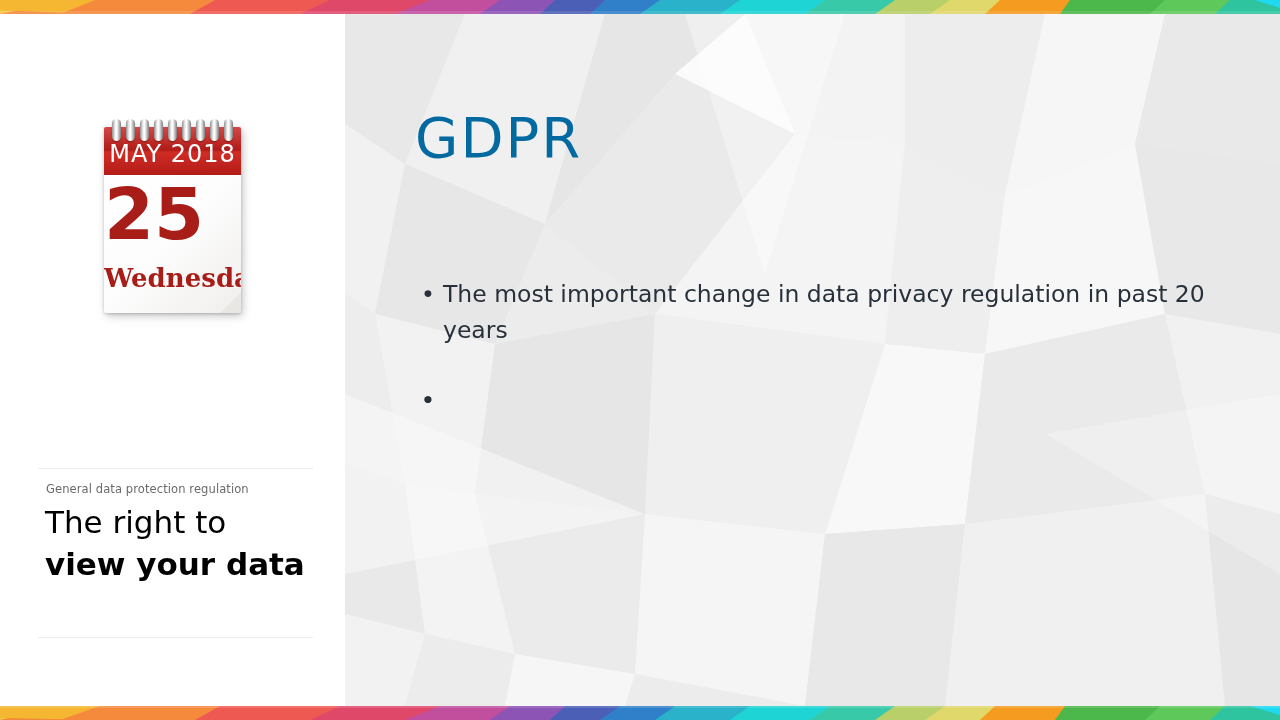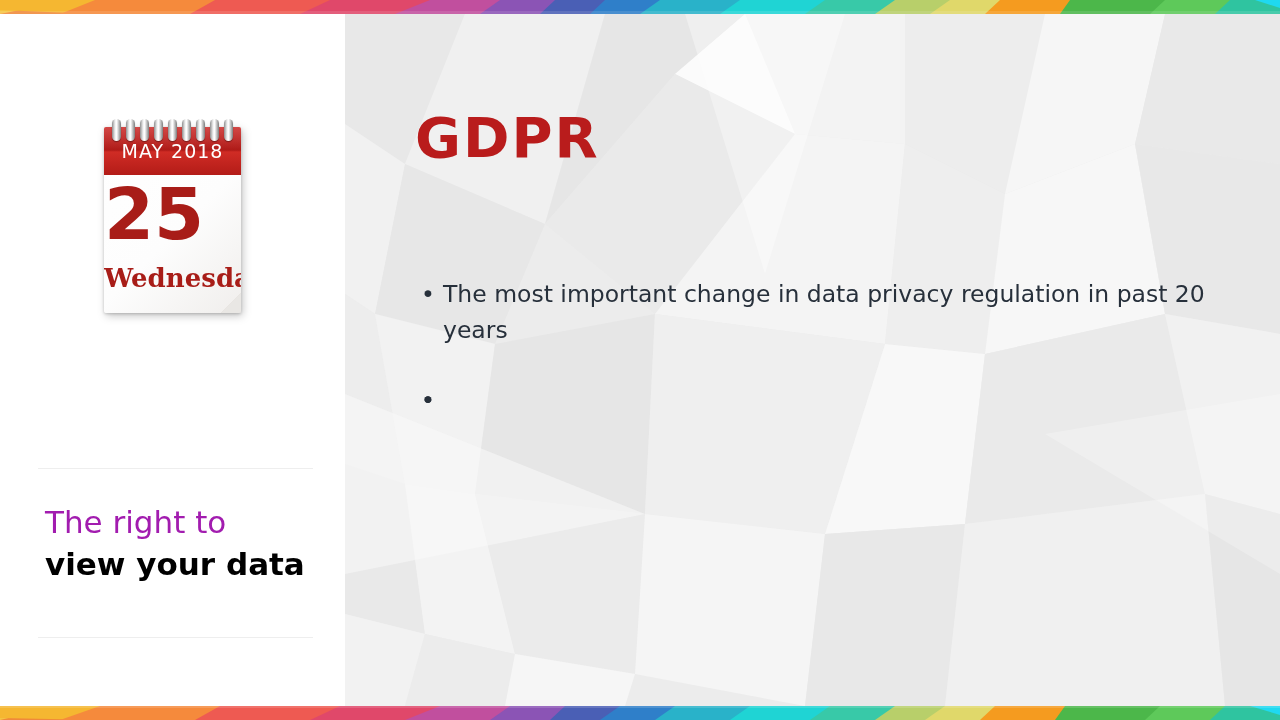--- a/index.html
+++ b/index.html
@@ -25,21 +25,21 @@
   .cal-body { position:absolute; left:0; top:0; width:137px; height:186px;
               background:linear-gradient(135deg,#ffffff 0%,#fdfdfd 55%,#f0eeec 100%);
               border-radius:2px; overflow:hidden;
               box-shadow:0 1px 3px rgba(0,0,0,0.18); }
   .cal-head { position:absolute; left:0; top:0; width:137px; height:48px;
               background:linear-gradient(180deg,#c9211e 0%,#ae1916 48%,#d02c25 52%,#b31c18 100%);
               overflow:hidden; }
   .cal-head-gloss { position:absolute; left:0; top:0; width:137px; height:24px;
               background:linear-gradient(180deg,rgba(255,255,255,0.18),rgba(255,255,255,0)); }
   .cal-month { position:absolute; left:0; top:13px; width:137px; text-align:center;
-               color:#ffffff; font-size:19px; letter-spacing:1px; font-weight:400;
+               color:#ffffff; font-size:24px; letter-spacing:1px; font-weight:400;
                font-family:"DejaVu Sans", sans-serif; }
   .rings { position:absolute; left:0; top:-8px; width:137px; height:26px; }
   .ring { position:absolute; top:0; width:9px; height:22px; border-radius:5px;
           background:linear-gradient(90deg,#8e8e8e 0%,#f2f2f2 35%,#ffffff 52%,#b8b8b8 78%,#7d7d7d 100%);
           box-shadow:0 1px 1px rgba(0,0,0,0.35); }
   .cal-day { position:absolute; left:0; top:48px; width:137px; text-align:left;
              color:#a81d18; font-size:72px; line-height:78px; font-weight:700;
              font-family:"DejaVu Sans", sans-serif; }
   .cal-weekday { position:absolute; left:0; top:136px; width:137px; text-align:center;
              color:#a81d18; font-size:26px; font-weight:700;
@@ -51,33 +51,33 @@
 
   
   .rule { position:absolute; left:38px; width:275px; height:1px; background:#eeeeee; }
   #rule-top { top:454px; }
   #rule-bottom { top:623px; }
 
   #quote-kicker { position:absolute; left:46px; top:468px; width:270px;
                   font-size:11.5px; color:#6a6a6a; letter-spacing:0.1px;
                   font-family:"DejaVu Sans", sans-serif; }
   #quote-line1 { position:absolute; left:45px; top:488px; width:280px;
-                 font-size:31px; line-height:40px; color:#a21caf; font-weight:400;
+                 font-size:31px; line-height:40px; color:#000000; font-weight:400;
                  font-family:"DejaVu Sans", sans-serif; }
   #quote-line2 { position:absolute; left:45px; top:530px; width:285px;
                  font-size:31px; line-height:40px; color:#000000; font-weight:700;
                  font-family:"DejaVu Sans", sans-serif; }
 
   
   #right-panel { position:absolute; left:345px; top:14px; width:935px; height:692px;
                  background:#ececec; overflow:hidden; }
   #poly-bg { position:absolute; left:0; top:0; width:935px; height:692px; }
 
   #title { position:absolute; left:70px; top:92px; font-size:56px; line-height:64px;
-           letter-spacing:2px; color:#b91c1c; font-weight:700;
+           letter-spacing:2px; color:#0369a1; font-weight:400;
            font-family:"DejaVu Sans", sans-serif; }
 
   #bullets { position:absolute; left:68px; top:262px; width:810px; }
   .bullet { position:relative; padding-left:30px; margin-bottom:34px;
             font-size:23.5px; line-height:36px; color:#27303b;
             font-family:"DejaVu Sans", sans-serif; }
   .bullet .dot { position:absolute; left:8px; top:0; font-size:23.5px; line-height:36px;
                  color:#27303b; }
 </style>
 </head>
@@ -132,20 +132,21 @@
           <div class="ring" style="left: 50px;"></div>
           <div class="ring" style="left: 64px;"></div>
           <div class="ring" style="left: 78px;"></div>
           <div class="ring" style="left: 92px;"></div>
           <div class="ring" style="left: 106px;"></div>
           <div class="ring" style="left: 120px;"></div>
         </div>
     </div>
 
     <div class="rule" id="rule-top"></div>
+    <div id="quote-kicker">General data protection regulation</div>
     <div id="quote-line1">The right to</div>
     <div id="quote-line2">view your data</div>
     <div class="rule" id="rule-bottom"></div>
   </div>
 
   <div id="right-panel">
     <svg id="poly-bg" viewBox="0 0 935 692" preserveAspectRatio="none">
       <rect x="0" y="0" width="935" height="692" fill="#ececec"></rect>
       <polygon points="0,0 120,0 60,150 0,110" fill="#e8e8e8"></polygon>
       <polygon points="120,0 260,0 200,210 60,150" fill="#f0f0f0"></polygon>

